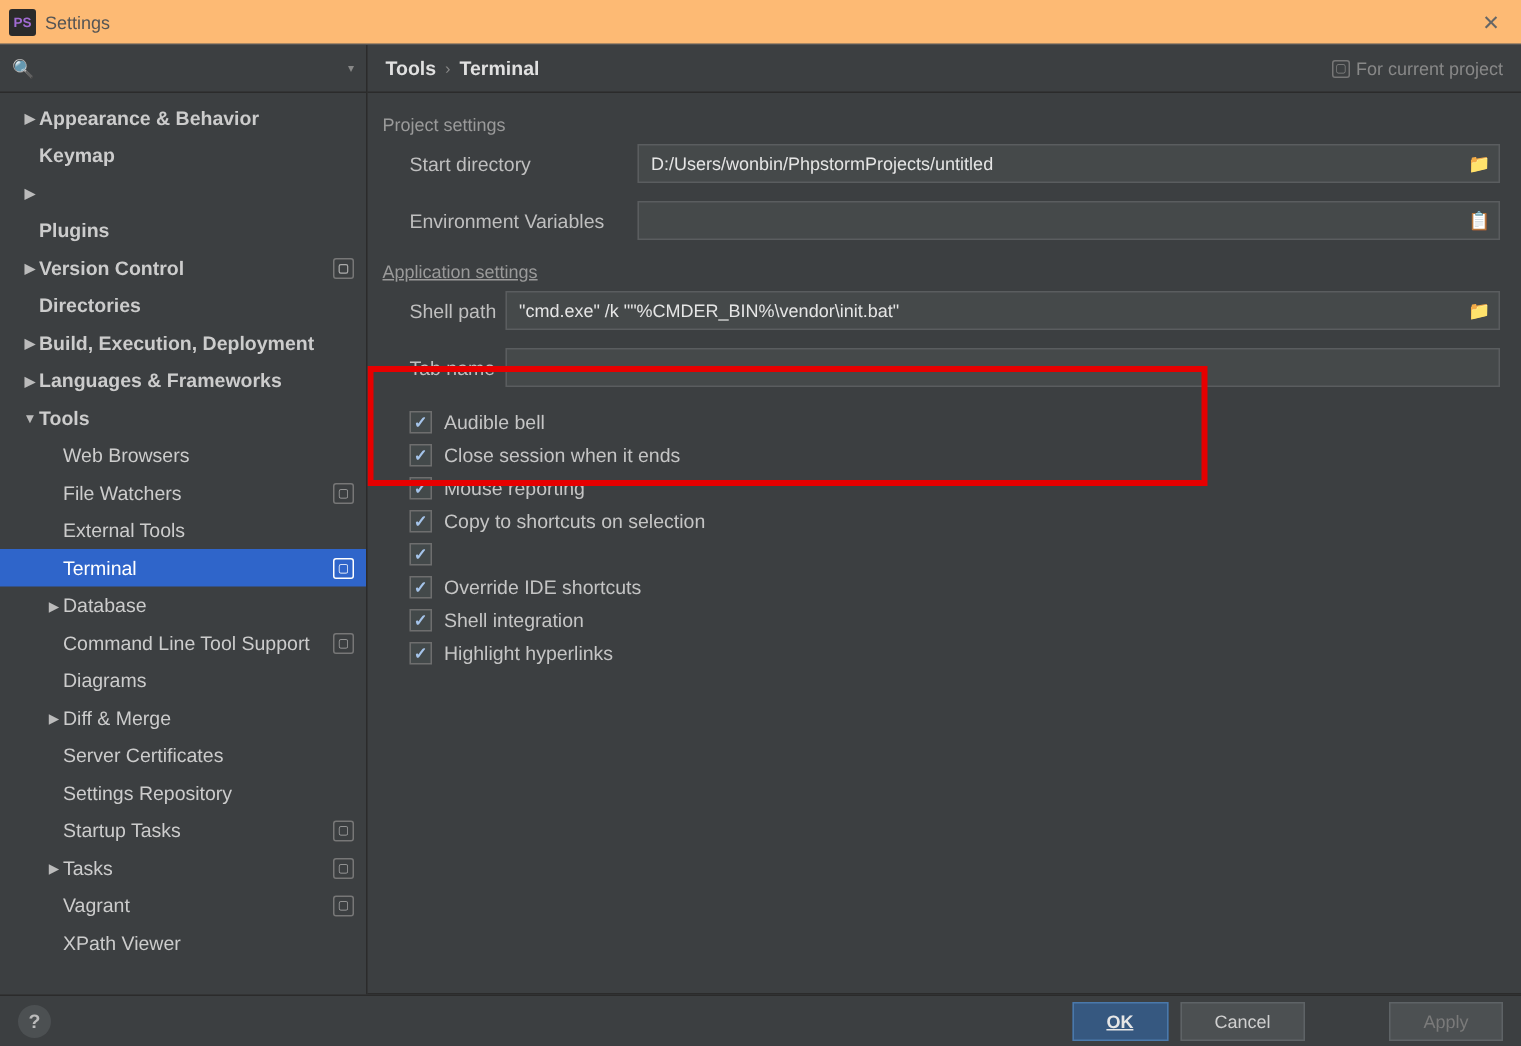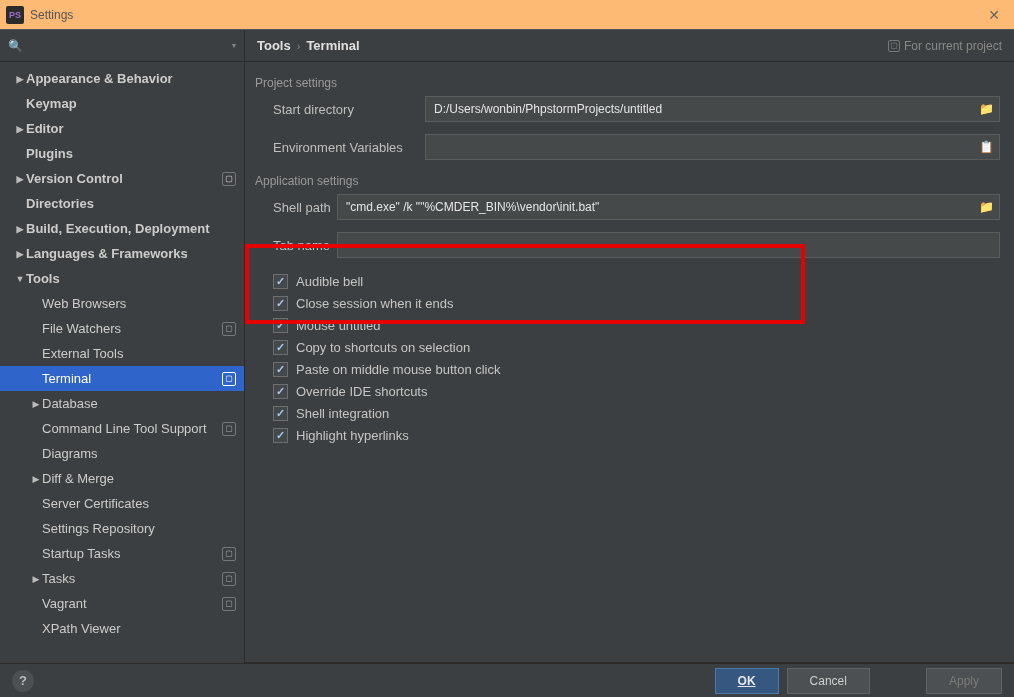--- a/index.html
+++ b/index.html
@@ -242,21 +242,20 @@
         <div class="tree-item bold">
           <span class="arrow">▶</span>
           <span class="label">Appearance &amp; Behavior</span>
         </div>
         <div class="tree-item bold">
           <span class="spacer"></span>
           <span class="label">Keymap</span>
         </div>
         <div class="tree-item bold">
           <span class="arrow">▶</span>
-          <span class="label">Editor</span>
         </div>
         <div class="tree-item bold">
           <span class="spacer"></span>
           <span class="label">Plugins</span>
         </div>
         <div class="tree-item bold">
           <span class="arrow">▶</span>
           <span class="label">Version Control</span>
           <span class="badge">▢</span>
         </div>
@@ -365,21 +364,21 @@
       </div>
 
       <div class="field-row">
         <div class="flabel">Environment Variables</div>
         <div class="input-wrap">
           <input class="text" type="text" value="" style="">
           <span class="folder">📋</span>
         </div>
       </div>
 
-      <div class="section-title" style="margin-top:12px;">Application settings</div>
+      <div class="section-title" style="margin-top:12px;text-decoration:underline;">Application settings</div>
 
       <div class="field-row">
         <div class="flabel short">Shell path</div>
         <div class="input-wrap">
           <input class="text" type="text" value="&quot;cmd.exe&quot; /k &quot;&quot;%CMDER_BIN%\vendor\init.bat&quot;" style="">
           <span class="folder">📁</span>
         </div>
       </div>
 
       <div class="field-row">
@@ -393,29 +392,28 @@
           <div class="chk-row">
             <span class="chk">✓</span>
             <span>Audible bell</span>
           </div>
           <div class="chk-row">
             <span class="chk">✓</span>
             <span>Close session when it ends</span>
           </div>
           <div class="chk-row">
             <span class="chk">✓</span>
-            <span>Mouse untitled</span>
+            <span>Mouse reporting</span>
           </div>
           <div class="chk-row">
             <span class="chk">✓</span>
             <span>Copy to shortcuts on selection</span>
           </div>
           <div class="chk-row">
             <span class="chk">✓</span>
-            <span>Paste on middle mouse button click</span>
           </div>
           <div class="chk-row">
             <span class="chk">✓</span>
             <span>Override IDE shortcuts</span>
           </div>
           <div class="chk-row">
             <span class="chk">✓</span>
             <span>Shell integration</span>
           </div>
           <div class="chk-row">

